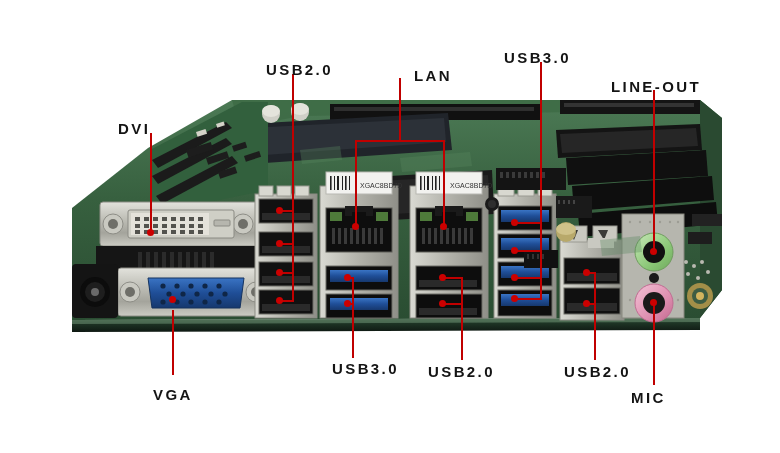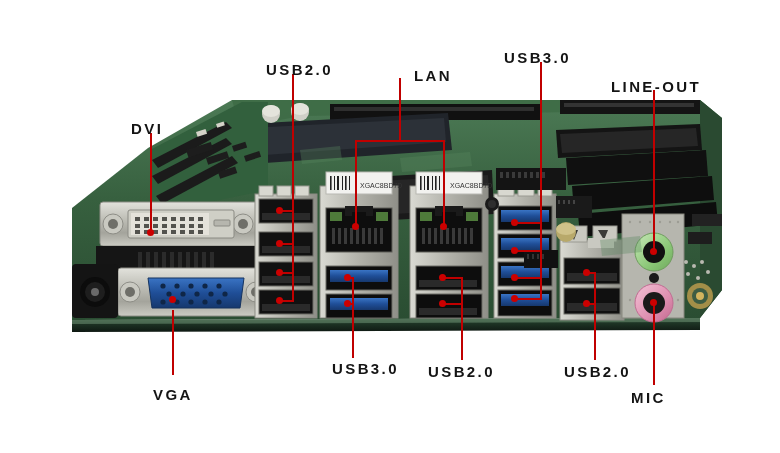--- a/index.html
+++ b/index.html
@@ -483,21 +483,21 @@
   <div class="ln lnh" style="left:444px;top:303px;width:19px;"></div>
   <div class="dot" style="left:439px;top:274px;"></div>
   <div class="dot" style="left:439px;top:300px;"></div>
 
   <div class="ln lnv" style="left:594px;top:272px;height:88px;"></div>
   <div class="ln lnh" style="left:588px;top:272px;width:8px;"></div>
   <div class="ln lnh" style="left:588px;top:303px;width:8px;"></div>
   <div class="dot" style="left:583px;top:269px;"></div>
   <div class="dot" style="left:583px;top:300px;"></div>
 
-  <div class="lbl" style="left:131px;top:121px;">DVI</div>
+  <div class="lbl" style="left:118px;top:121px;">DVI</div>
   <div class="lbl" style="left:266px;top:62px;">USB2.0</div>
   <div class="lbl" style="left:382px;top:68px;margin-left:32px;">LAN</div>
   <div class="lbl" style="left:504px;top:50px;">USB3.0</div>
   <div class="lbl" style="left:611px;top:79px;text-align:center;">LINE-OUT</div>
   <div class="lbl" style="left:153px;top:387px;">VGA</div>
   <div class="lbl" style="left:332px;top:361px;">USB3.0</div>
   <div class="lbl" style="left:428px;top:364px;">USB2.0</div>
   <div class="lbl" style="left:564px;top:364px;">USB2.0</div>
   <div class="lbl" style="left:631px;top:390px;">MIC</div>
 

